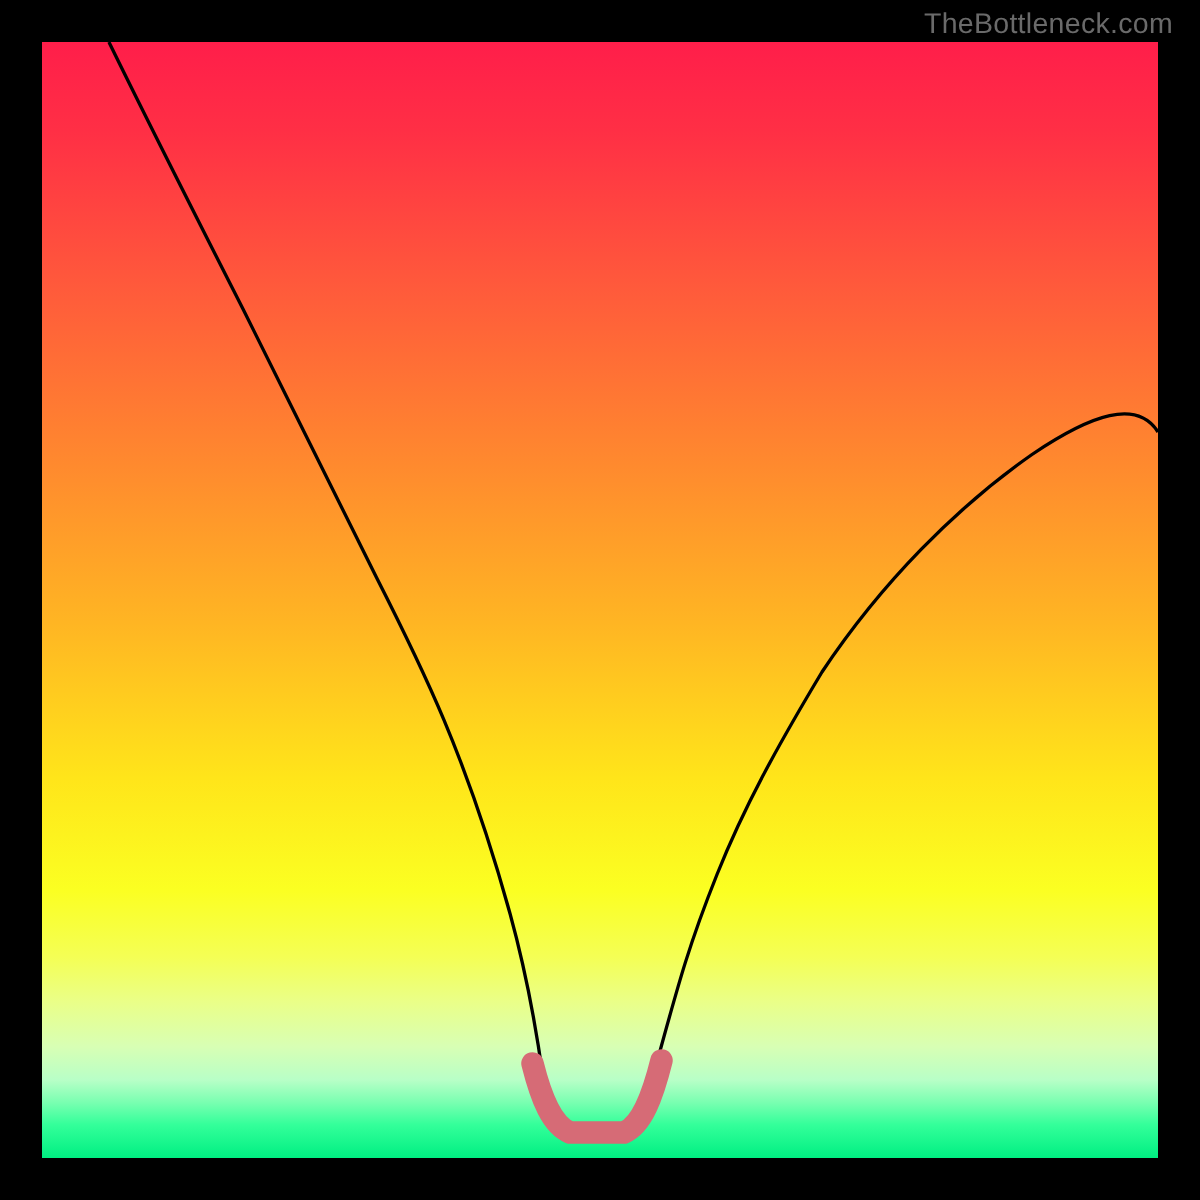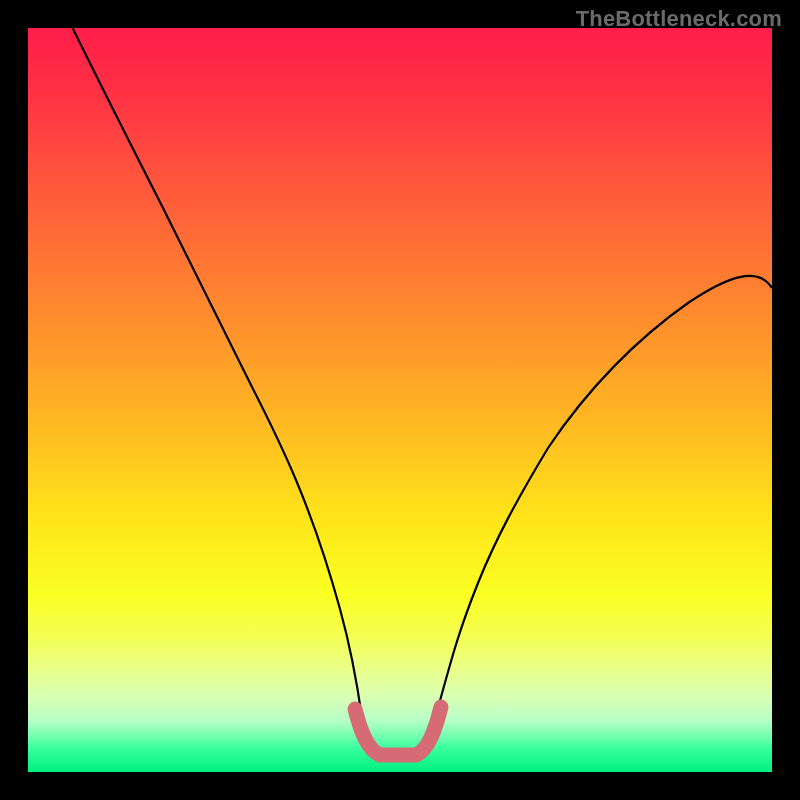--- a/index.html
+++ b/index.html
@@ -48,24 +48,23 @@
   }
   .curve-svg {
     position: absolute;
     inset: 0;
   }
   .watermark {
     position: absolute;
     top: 6px;
     right: 18px;
     color: #6a6a6a;
-    font-size: 22px;
+    font-size: 19px;
     letter-spacing: 0.2px;
     user-select: none;
-    font-weight: bold;
   }
 </style>
 </head>
 <body>
 
 <div class="canvas">
 
   <div class="watermark">TheBottleneck.com</div>
 
   <div class="plot-area">

